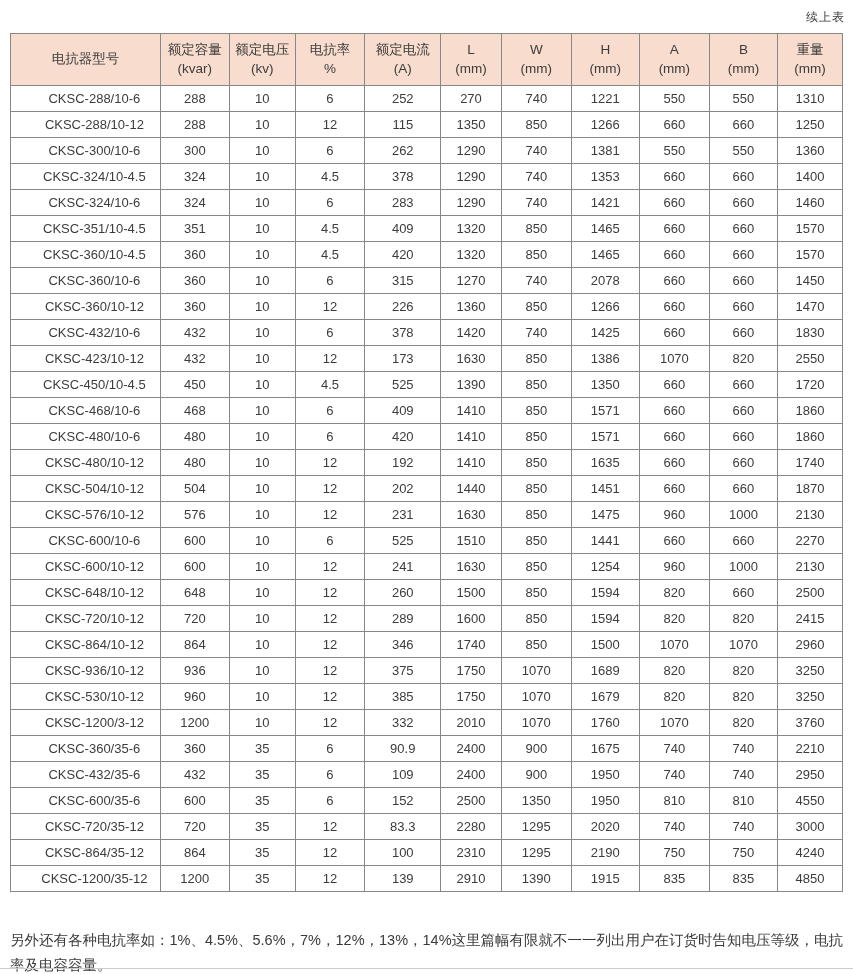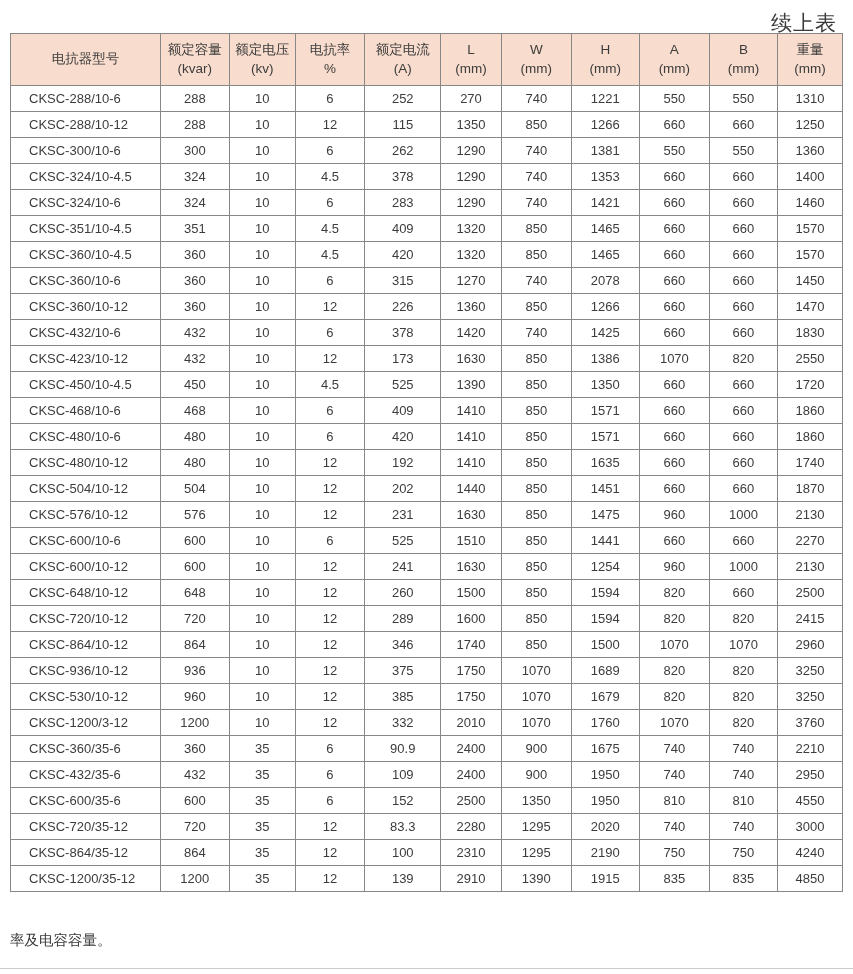--- a/index.html
+++ b/index.html
@@ -7,22 +7,22 @@
   body {
     width: 853px; height: 974px;
     background: #ffffff;
     font-family: "Liberation Sans", "DejaVu Sans", sans-serif;
     color: #3c3c3c;
     position: relative;
     overflow: hidden;
   }
   .continued {
     position: absolute;
-    top: 9px; right: 16px;
-    font-size: 21px;
+    top: 9px; right: 8px;
+    font-size: 12px;
     letter-spacing: 1px;
     color: #3a3a3a;
   }
   table.spec {
     position: absolute;
     top: 33px; left: 10px;
     width: 833px;
     border-collapse: collapse;
     table-layout: fixed;
   }
@@ -37,21 +37,21 @@
     overflow: hidden;
     white-space: nowrap;
   }
   table.spec thead th {
     background: #f8dccd;
     height: 52px;
     font-size: 13.5px;
     line-height: 1.35;
   }
   table.spec tbody td { height: 26px; background: #ffffff; }
-  table.spec td.model { text-align: left; padding-left: 18px; }
+  table.spec td.model { text-align: center; padding-left: 18px; }
   .footnote {
     position: absolute;
     top: 928px; left: 10px;
     width: 840px;
     font-size: 14.5px;
     line-height: 25px;
     color: #3a3a3a;
   }
   .footnote div { white-space: nowrap; }
   .bottom-rule {
@@ -528,16 +528,17 @@
         <td>1390</td>
         <td>1915</td>
         <td>835</td>
         <td>835</td>
         <td>4850</td>
       </tr>
     </tbody>
 </table>
 
 <div class="footnote">
+  <div>另外还有各种电抗率如：1%、4.5%、5.6%，7%，12%，13%，14%这里篇幅有限就不一一列出用户在订货时告知电压等级，电抗</div>
   <div>率及电容容量。</div>
 </div>
 
 <div class="bottom-rule"></div>
 
 </body></html>

